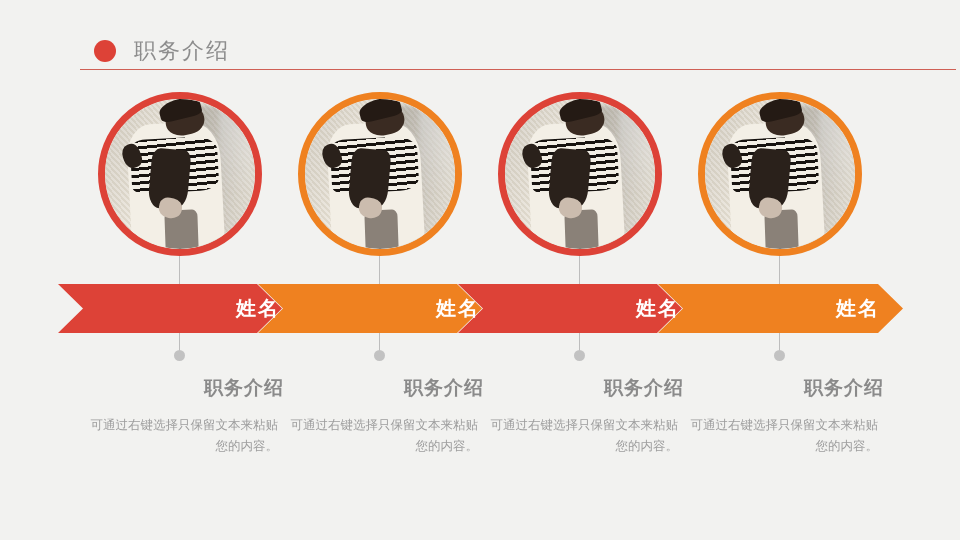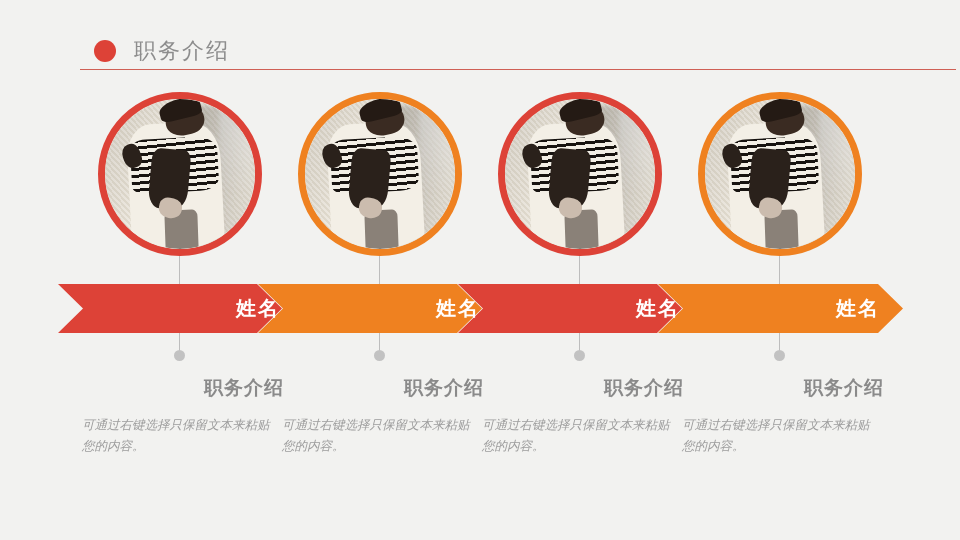--- a/index.html
+++ b/index.html
@@ -243,25 +243,24 @@
     color: #8a8a8a;
     letter-spacing: 1px;
     line-height: 26px;
     white-space: nowrap;
   }
   .role-desc {
     position: absolute;
     left: 2px;
     top: 415px;
     width: 196px;
-    text-align: left;
+    text-align: right;
     font-size: 12.5px;
     color: #9d9d9d;
     line-height: 21px;
-    font-style: italic;
   }
 
   
   #arrow-banner {
     position: absolute;
     left: 58px;
     top: 284px;
     width: 845px;
     height: 49px;
   }

